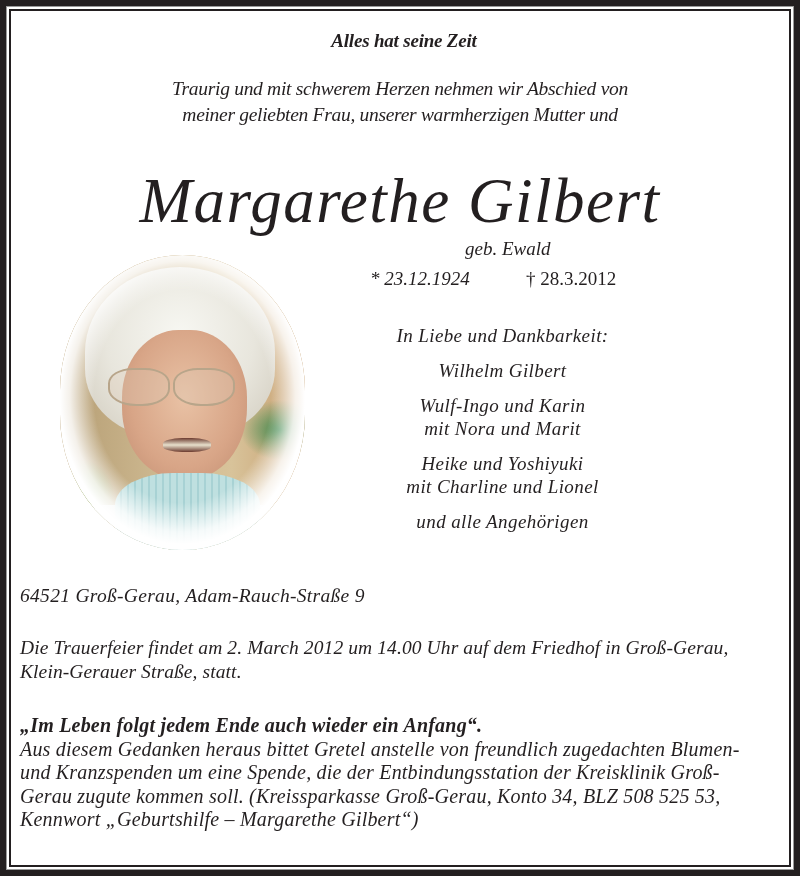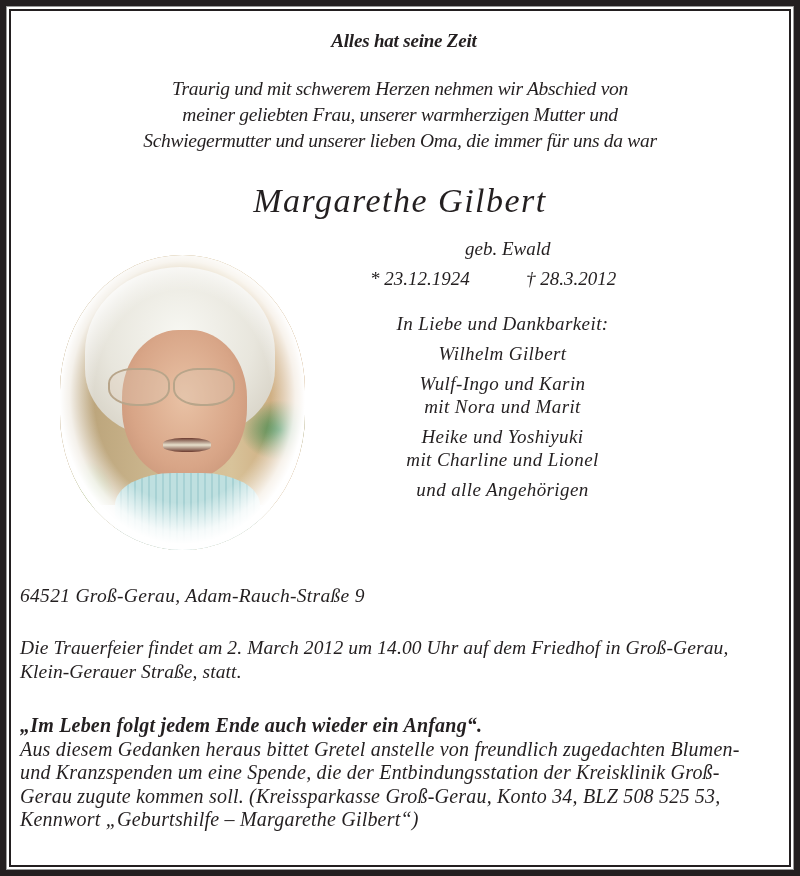--- a/index.html
+++ b/index.html
@@ -30,39 +30,39 @@
       text-align: center; letter-spacing: -0.2px; padding-left: 8px;
     }
     .intro {
       left: 0; right: 0; top: 76px;
       font-size: 19.5px; font-style: italic; line-height: 26px;
       text-align: center; letter-spacing: -0.3px;
     }
     .intro div { white-space: nowrap; }
     .name {
       left: 0; right: 0; top: 168px;
-      font-size: 34px; font-style: italic; text-align: center;
+      font-size: 63px; font-style: italic; text-align: center;
       letter-spacing: 1.5px; line-height: 66px;
     }
     .nee {
       left: 465px; top: 238px;
       font-size: 19px; font-style: italic;
     }
     .birth {
       left: 370px; top: 268px; font-size: 19px; font-style: italic; text-align: right;
     }
     .death {
-      left: 526px; top: 268px; font-size: 19px; font-style: italic;
+      left: 526px; top: 268px; font-size: 19px; 
     }
     .mourners {
       left: 365px; top: 312px; width: 275px;
       text-align: center; font-style: italic; font-size: 19px;
       letter-spacing: 0.4px;
     }
-    .mourners .grp { margin-bottom: 7px; }
+    .mourners .grp { margin-bottom: 7px; margin-top: 12px; }
     .mourners .line { line-height: 23px; white-space: nowrap; }
     .address {
       left: 20px; top: 585px; font-size: 19.5px; font-style: italic;
       letter-spacing: 0.3px;
     }
     .service {
       left: 20px; top: 636px; width: 770px;
       font-size: 19.5px; font-style: italic; line-height: 24px;
       letter-spacing: 0.1px;
     }
@@ -130,21 +130,20 @@
 
 <div class="frame">
   <div class="frame-inner"></div>
 </div>
 
 <div class="abs motto">Alles hat seine Zeit</div>
 
 <div class="abs intro">
   <div>Traurig und mit schwerem Herzen nehmen wir Abschied von</div>
   <div>meiner geliebten Frau, unserer warmherzigen Mutter und</div>
-  <div>Schwiegermutter und unserer lieben Oma, die immer für uns da war</div>
 </div>
 
 <div class="abs name">Margarethe Gilbert</div>
 <div class="abs nee">geb. Ewald</div>
 <div class="abs birth">* 23.12.1924</div>
 <div class="abs death">† 28.3.2012</div>
 
 <div class="abs photo">
   <div class="bg"></div>
   <div class="hair"></div>

